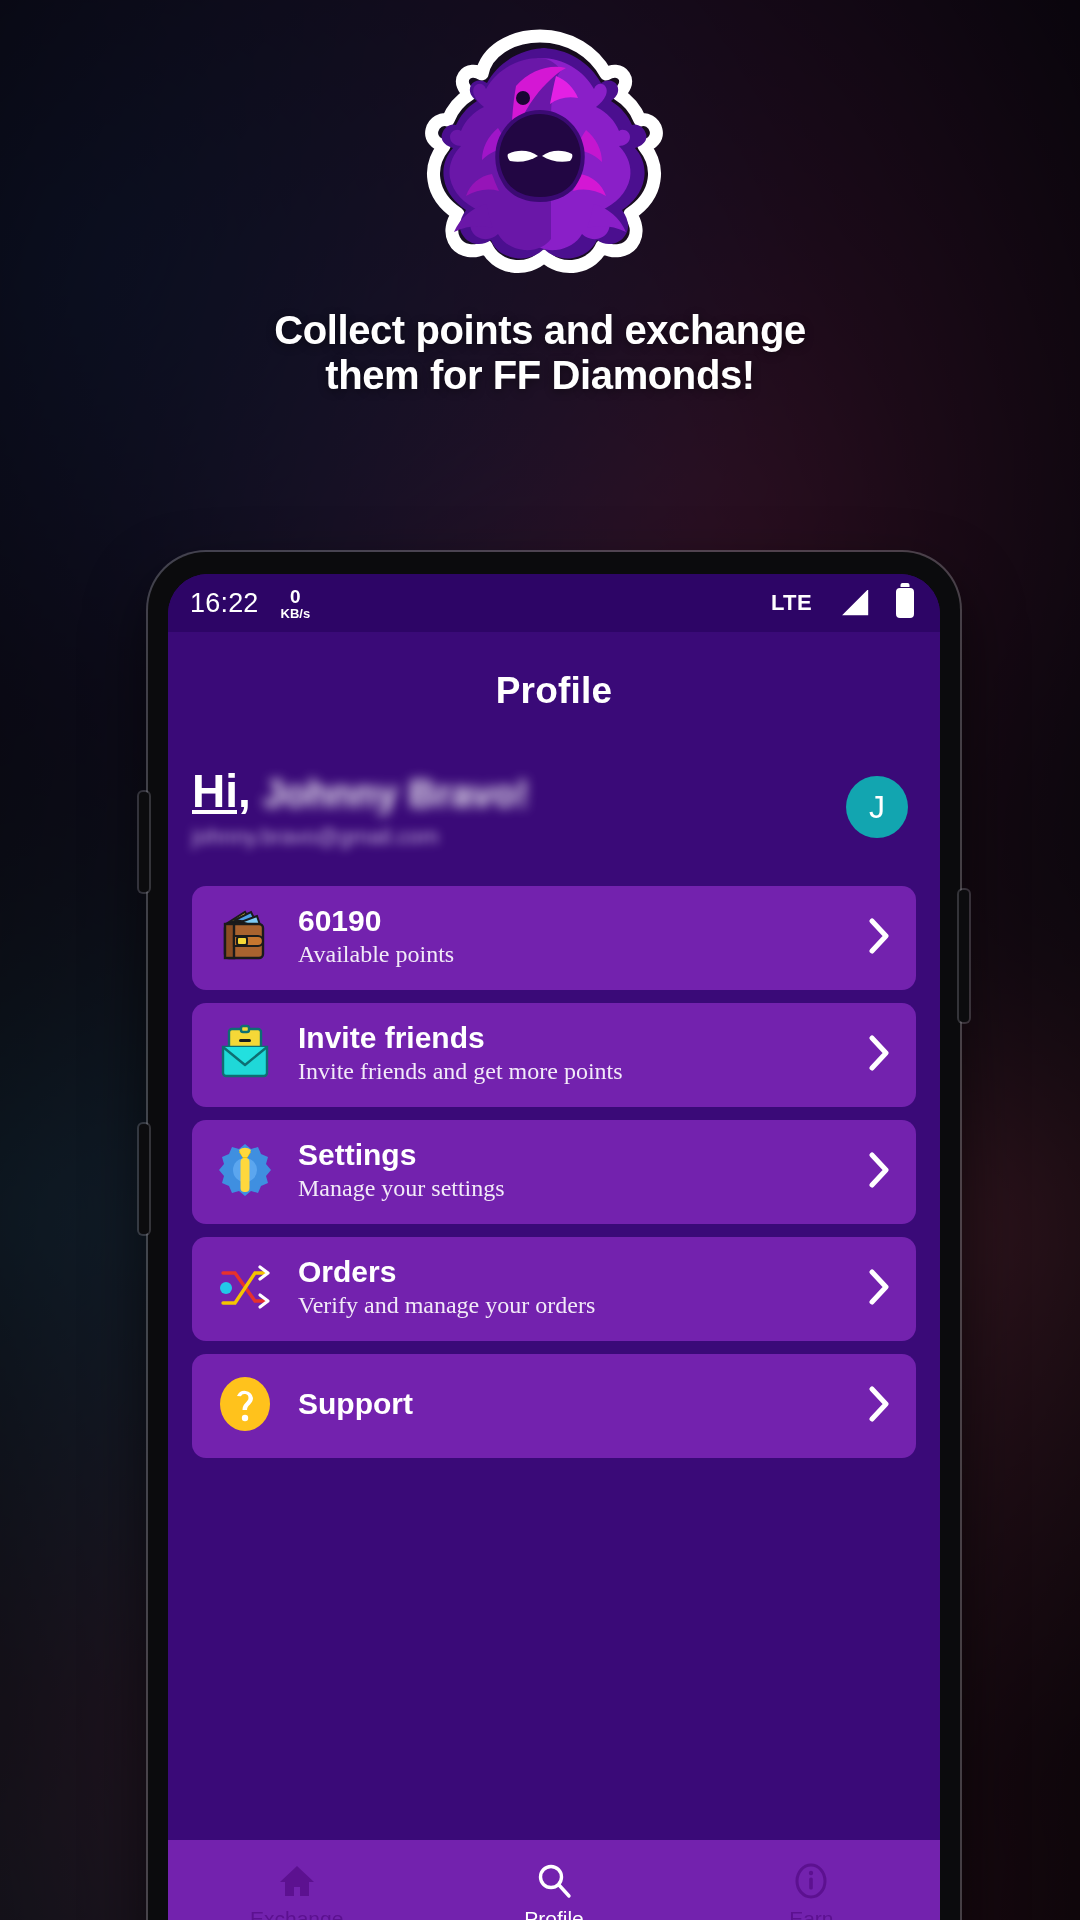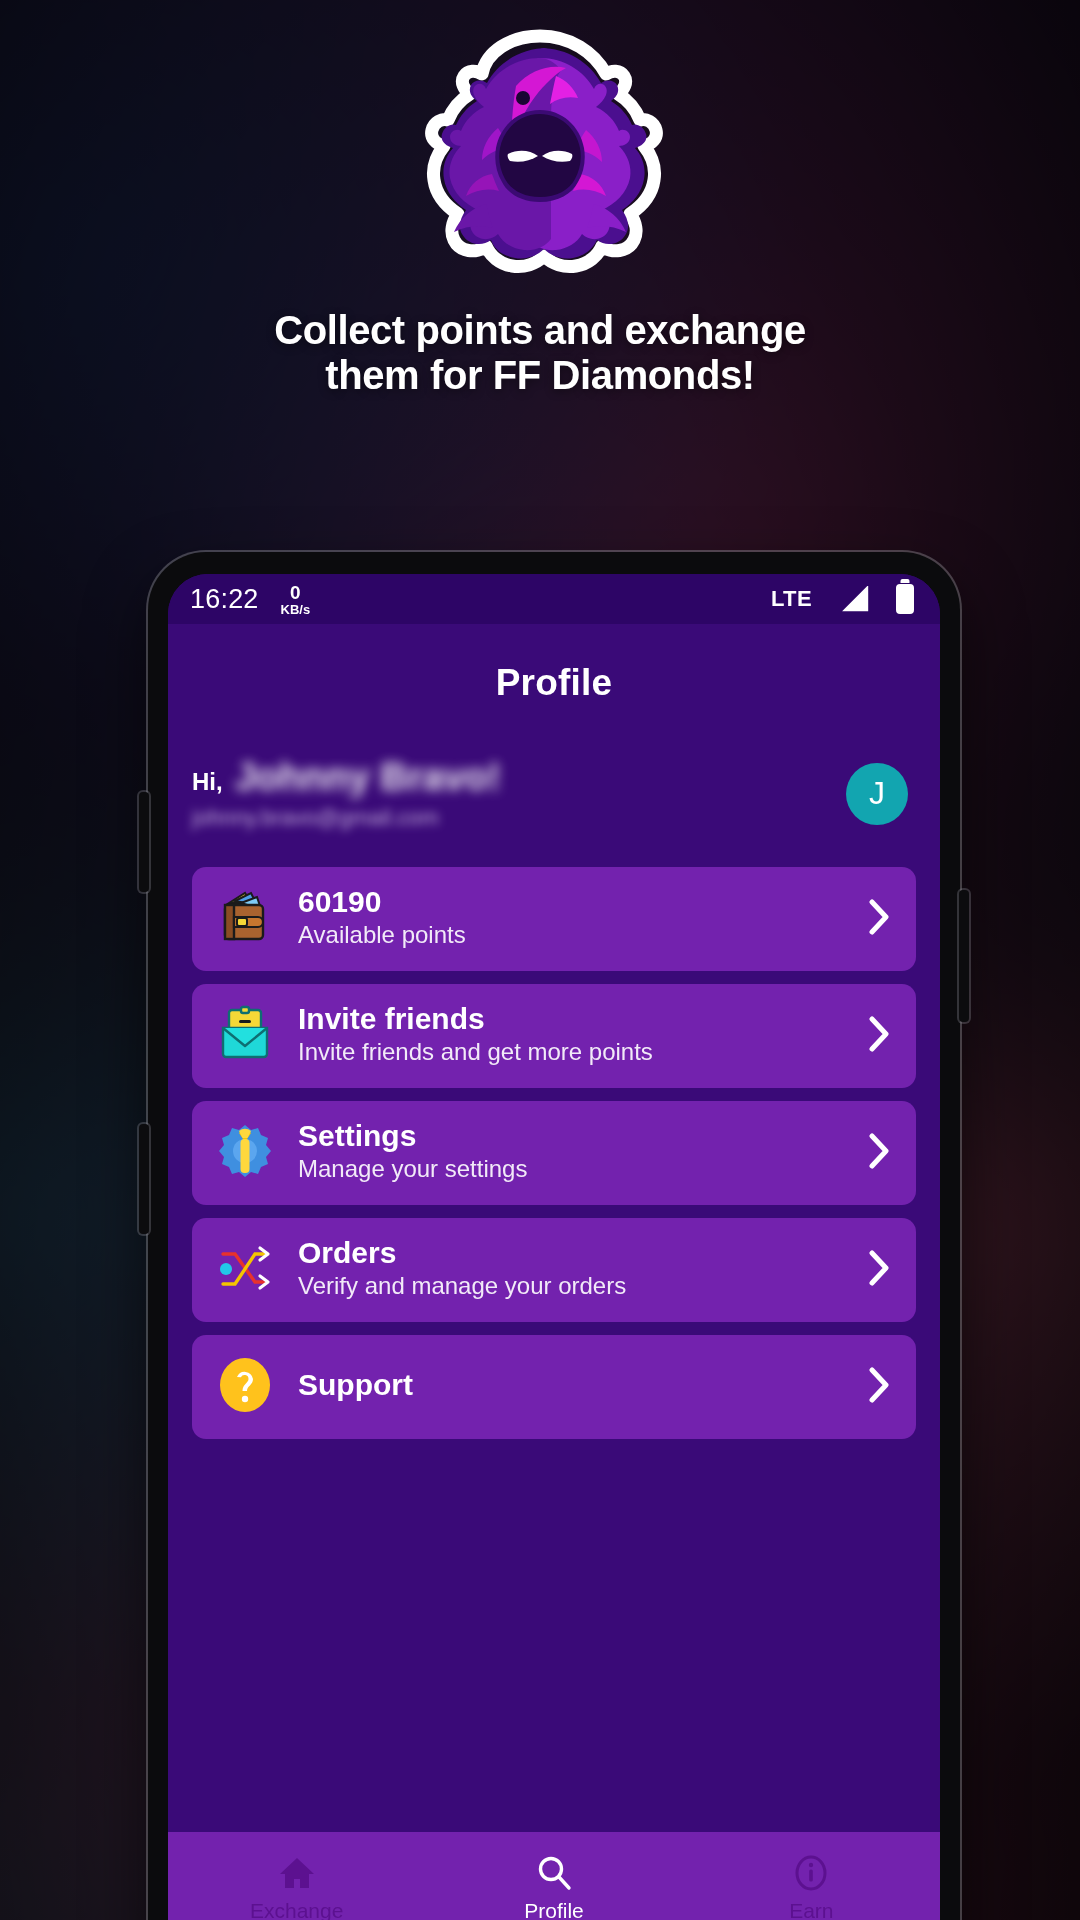--- a/index.html
+++ b/index.html
@@ -88,21 +88,21 @@
     left: 20px; top: 22px;
     width: 772px;
     height: 1378px;
     background: #3a0a78;
     border-radius: 40px 40px 0 0;
     overflow: hidden;
   }
 
   
   .statusbar {
-    height: 50px;
+    height: 58px;
     background: #2d0566;
     display: flex;
     align-items: center;
     padding: 0 26px 0 22px;
     color: #fff;
   }
   .status-time { font-size: 27px; font-weight: 500; letter-spacing: 0.2px; }
   .netspeed {
     margin-left: 22px;
     display: flex; flex-direction: column; align-items: center;
@@ -147,22 +147,23 @@
   
   .greet {
     display: flex;
     align-items: center;
     padding: 52px 32px 0 24px;
   }
   .greet-text { flex: 1; }
   .greet-line { display: flex; align-items: baseline; }
   .greet-hi {
     color: #fff;
-    font-size: 24px;
+    font-size: 46px;
     font-weight: bold;
+    text-decoration: underline;
   }
   .greet-name {
     color: #ffffff;
     font-size: 38px;
     font-weight: bold;
     margin-left: 12px;
     filter: blur(6px);
     opacity: 0.9;
   }
   .greet-email {
@@ -204,20 +205,21 @@
   .card-title {
     color: #fff;
     font-size: 30px;
     font-weight: bold;
     line-height: 1.12;
   }
   .card-sub {
     color: #f2eaf8;
     font-size: 24px;
     margin-top: 3px;
+    font-family: Liberation Serif, serif;
   }
   .chev { flex: none; width: 22px; height: 36px; }
 
   
   .bottomnav {
     position: absolute;
     left: 0; right: 0; bottom: 0;
     height: 112px;
     background: #7322ae;
     display: flex;

